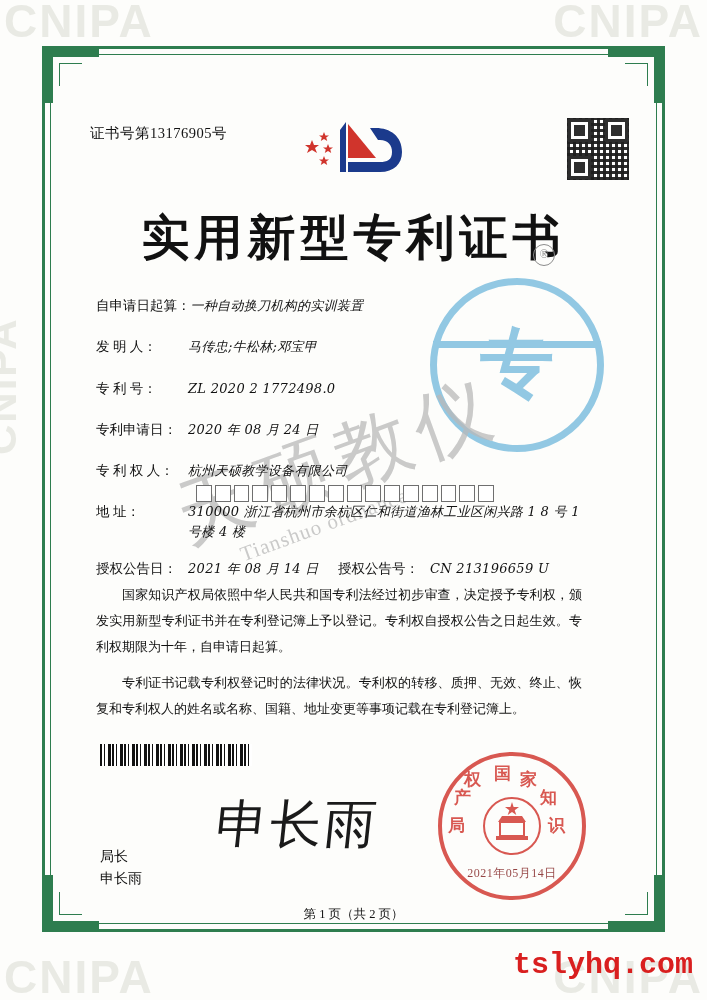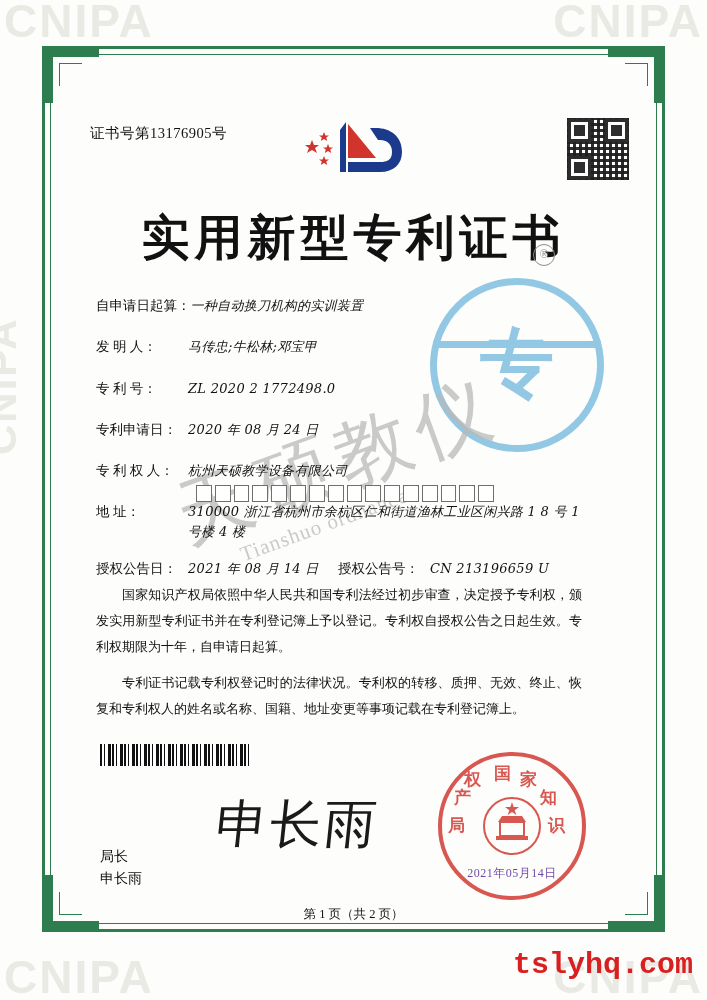--- a/index.html
+++ b/index.html
@@ -287,21 +287,21 @@
     position: absolute;
     color: #d0342c;
     font-size: 17px;
     font-weight: bold;
     font-family: "DejaVu Serif", serif;
   }
   .seal-date {
     position: absolute;
     left: 0; right: 0; bottom: 14px;
     text-align: center;
-    color: #4c1d95;
+    color: #7f1d1d;
     font-size: 12px;
     letter-spacing: .5px;
   }
 
   
   .page-footer {
     position: absolute;
     left: 0; right: 0; top: 906px;
     text-align: center;
     font-size: 12.5px;

